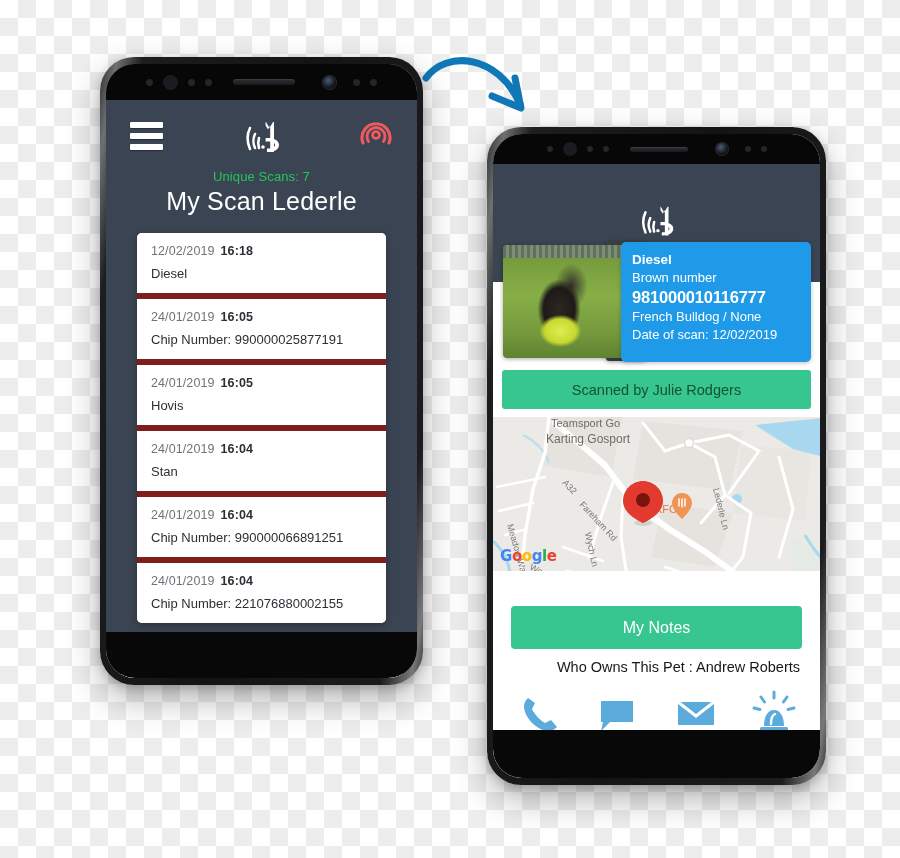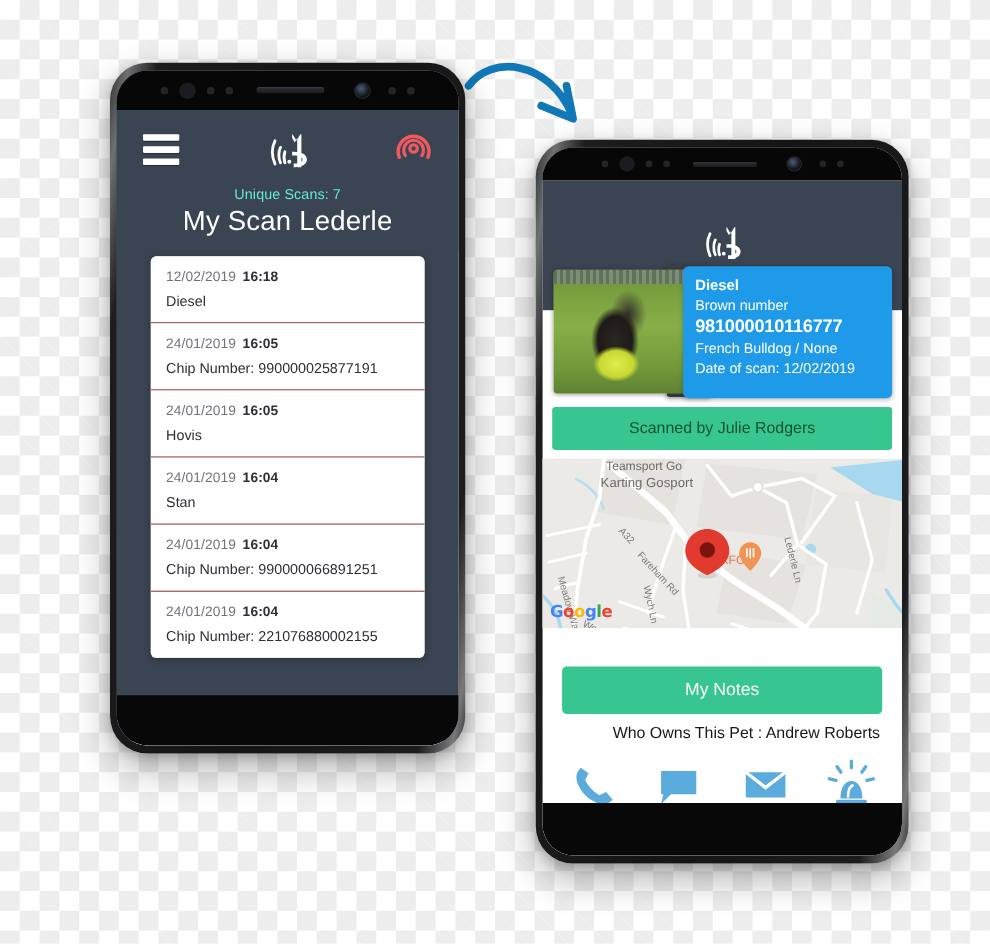--- a/index.html
+++ b/index.html
@@ -93,38 +93,38 @@
   .hamburger span {
     display: block; height: 6px; background: #fff; border-radius: 1px;
     box-shadow: 0 1px 1px rgba(0,0,0,.35);
   }
   .radar {
     position: absolute; right: 24px; top: 18px;
     width: 34px; height: 34px; cursor: pointer;
   }
   .logo-mark { display: block; margin: 0 auto; }
   .unique-scans {
-    color: #5eead4; font-size: 13px; margin-top: 9px; letter-spacing: .1px;
+    color: #22c55e; font-size: 13px; margin-top: 9px; letter-spacing: .1px;
   }
   .scan-title {
     color: #ffffff; font-size: 25px; font-weight: 400;
     margin-top: 3px; letter-spacing: .2px;
   }
 
   
   .scan-list {
     position: absolute; left: 31px; right: 31px; top: 169px;
     background: #ffffff;
     border-radius: 5px;
     box-shadow: 0 2px 7px rgba(0,0,0,.26);
     overflow: hidden;
   }
   .scan-row {
     padding: 11px 14px 12px;
-    border-bottom: 1px solid #7f1d1d;
+    border-bottom: 6px solid #7f1d1d;
     background: #fff;
     cursor: pointer;
   }
   .scan-row:last-child { border-bottom: none; }
   .scan-meta { font-size: 12.5px; color: #6f737a; letter-spacing: .1px; }
   .scan-meta .time { color: #2c2f35; font-weight: bold; margin-left: 6px; }
   .scan-label { font-size: 13px; color: #2c2f35; margin-top: 8px; }
 
   #screen-left .lower-white {
     position: absolute; left: 0; right: 0; bottom: 0; top: 610px;

